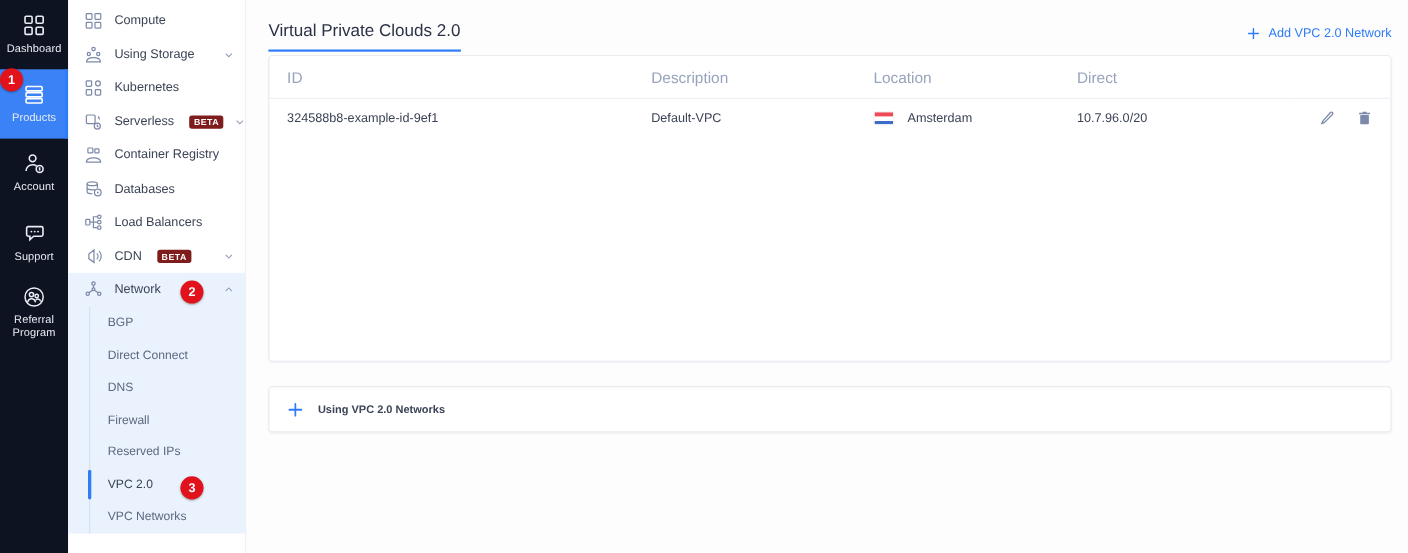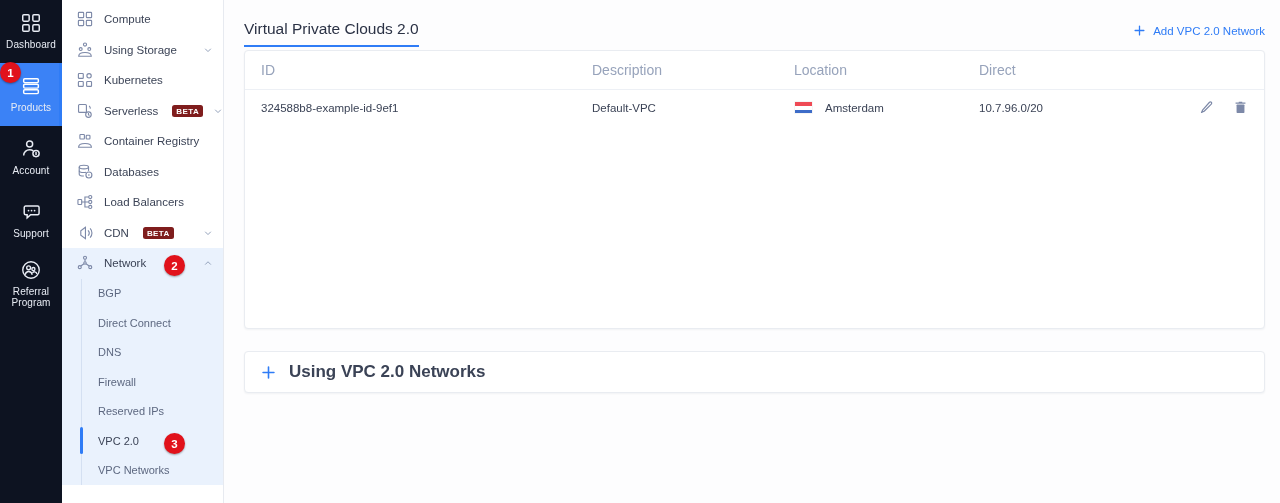--- a/index.html
+++ b/index.html
@@ -161,21 +161,21 @@
   .actions { display: flex; align-items: center; gap: 19px; justify-content: flex-end; padding-right: 16px; }
   .act-ico { width: 15px; height: 15px; color: #7d89a8; cursor: pointer; }
   .act-ico svg { width: 15px; height: 15px; display: block; }
 
   .accordion {
     margin-top: 22px; height: 42px;
     display: flex; align-items: center; gap: 13px;
     padding-left: 16px;
     cursor: pointer;
   }
-  .acc-label { font-size: 17px; color: #3b4356; font-weight: bold; }
+  .acc-label { font-size: 10px; color: #3b4356; font-weight: bold; }
   .acc-plus { width: 15px; height: 15px; color: #2f7cf6; flex: 0 0 15px; }
   .acc-plus svg { width: 15px; height: 15px; display: block; }
 </style>
 </head>
 <body>
 
 <div class="app">
 
   <nav class="rail">
 

